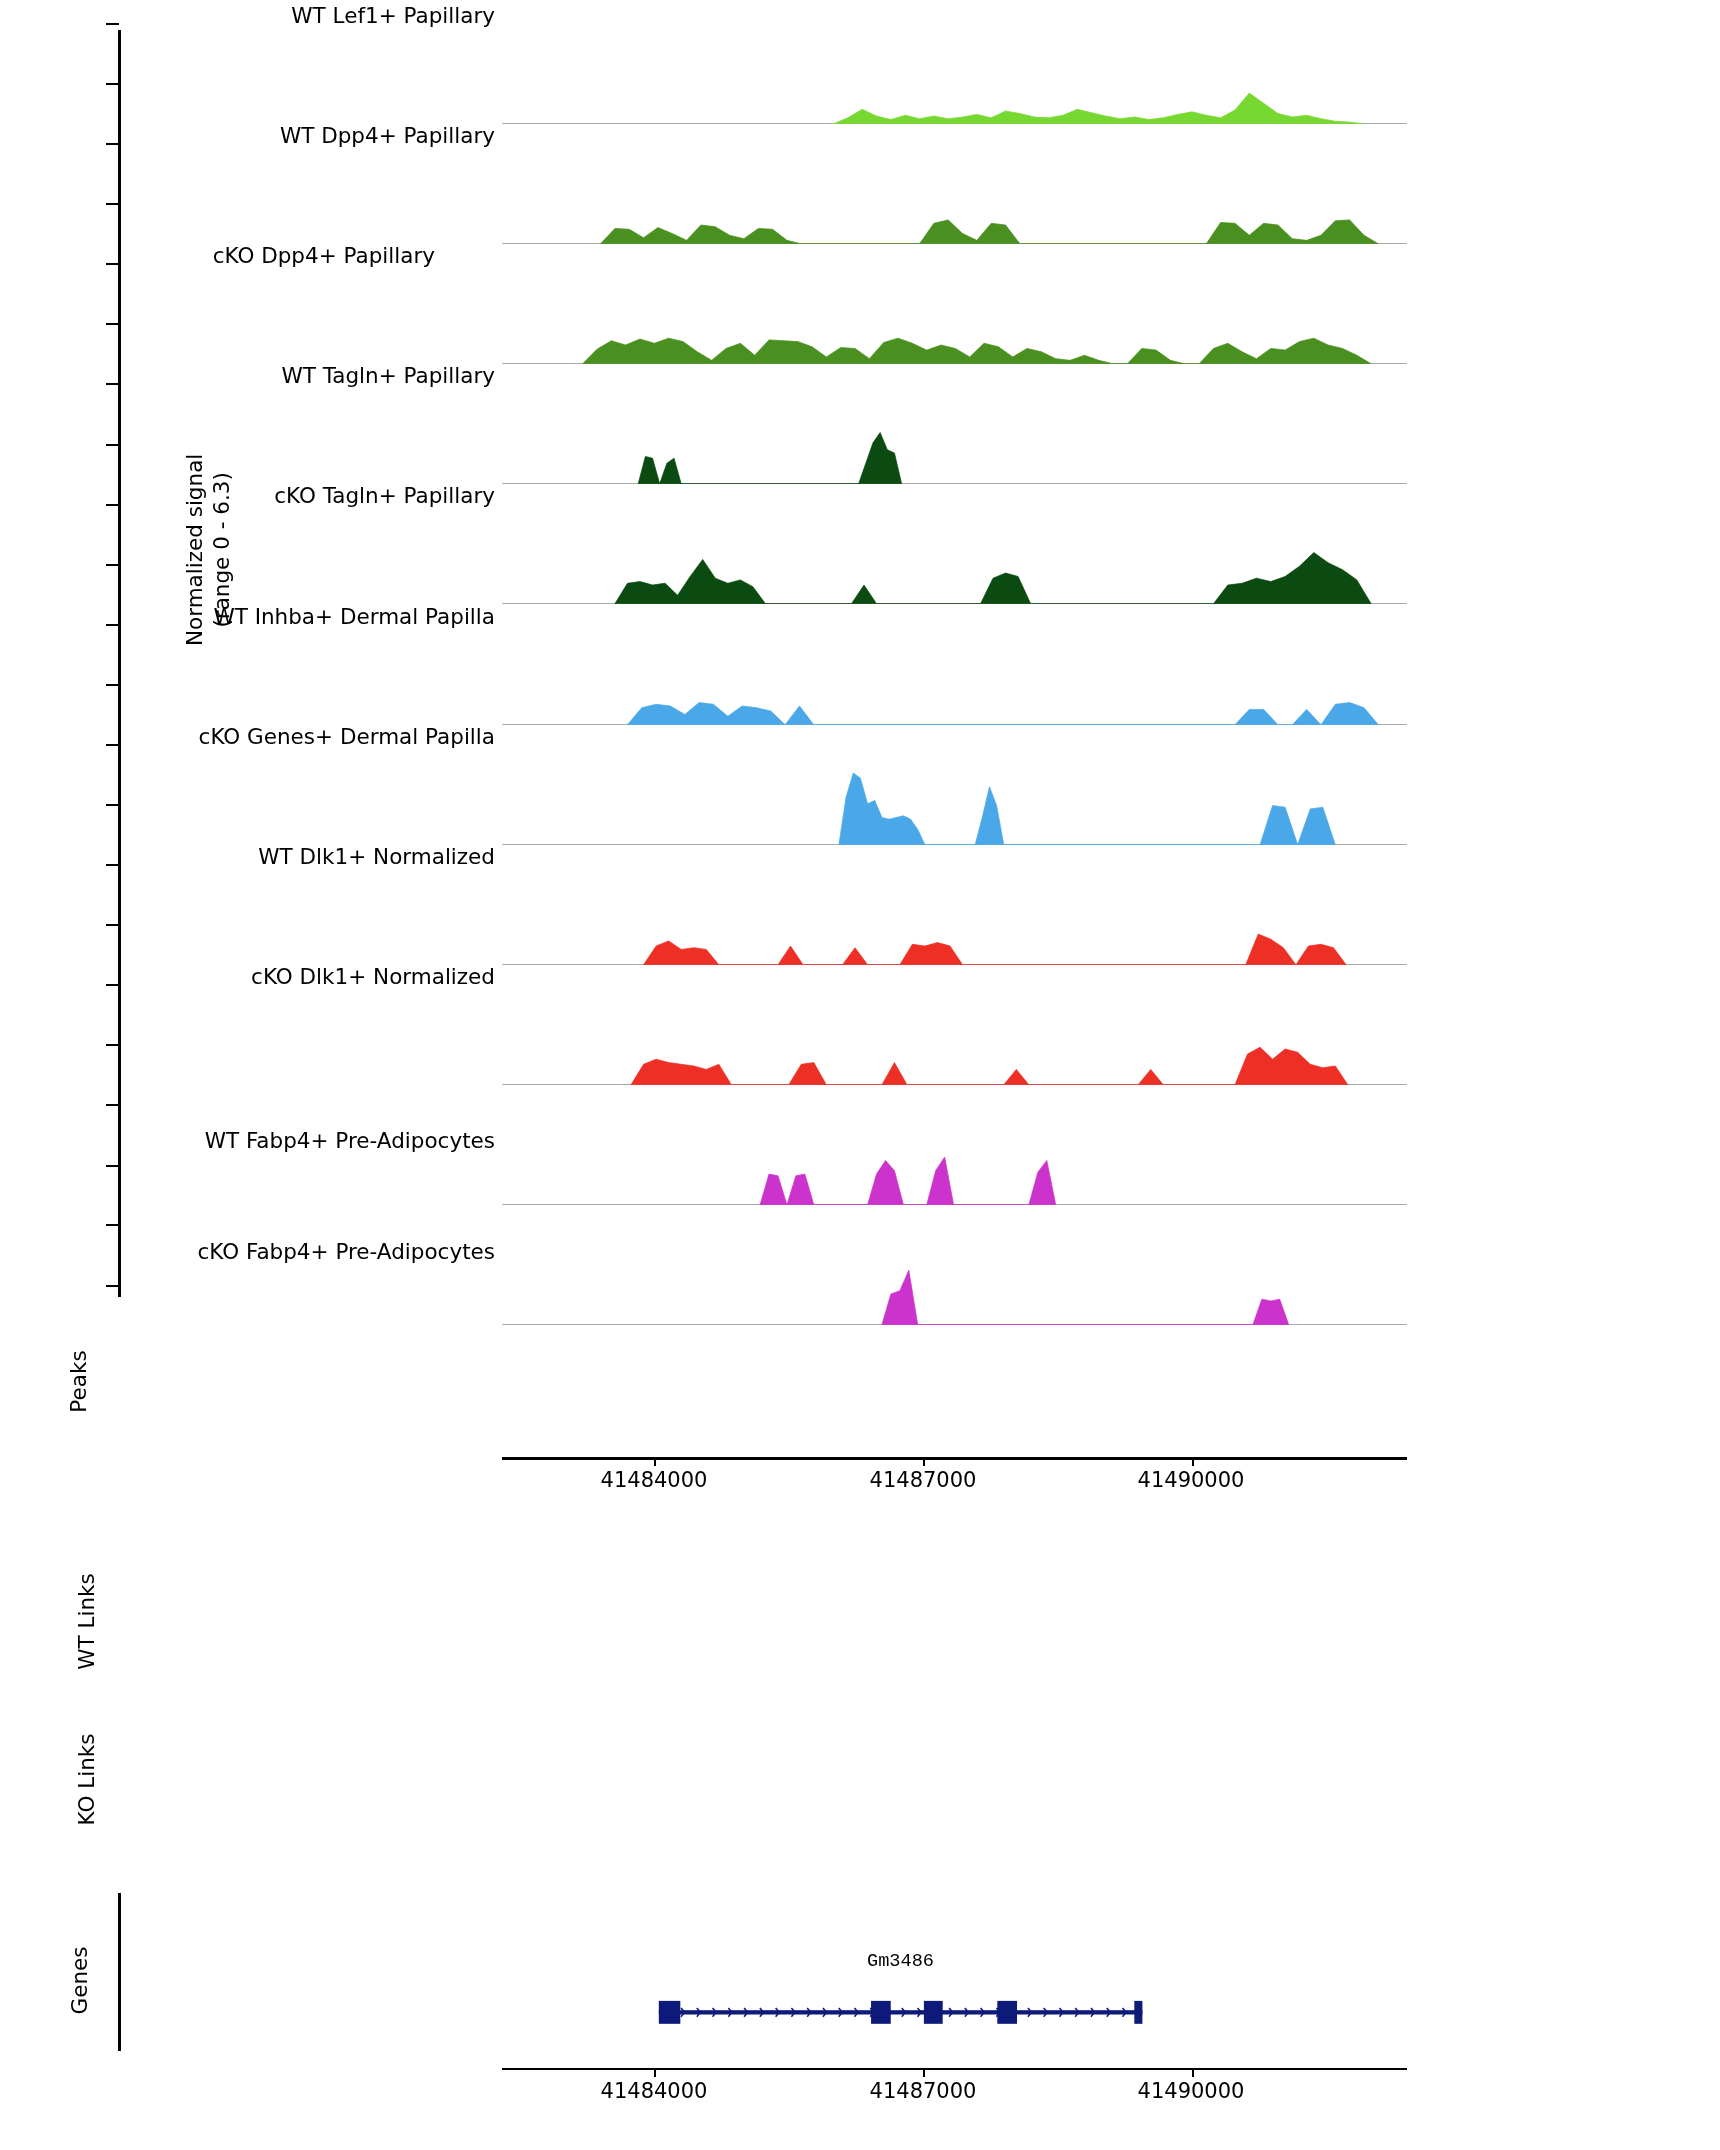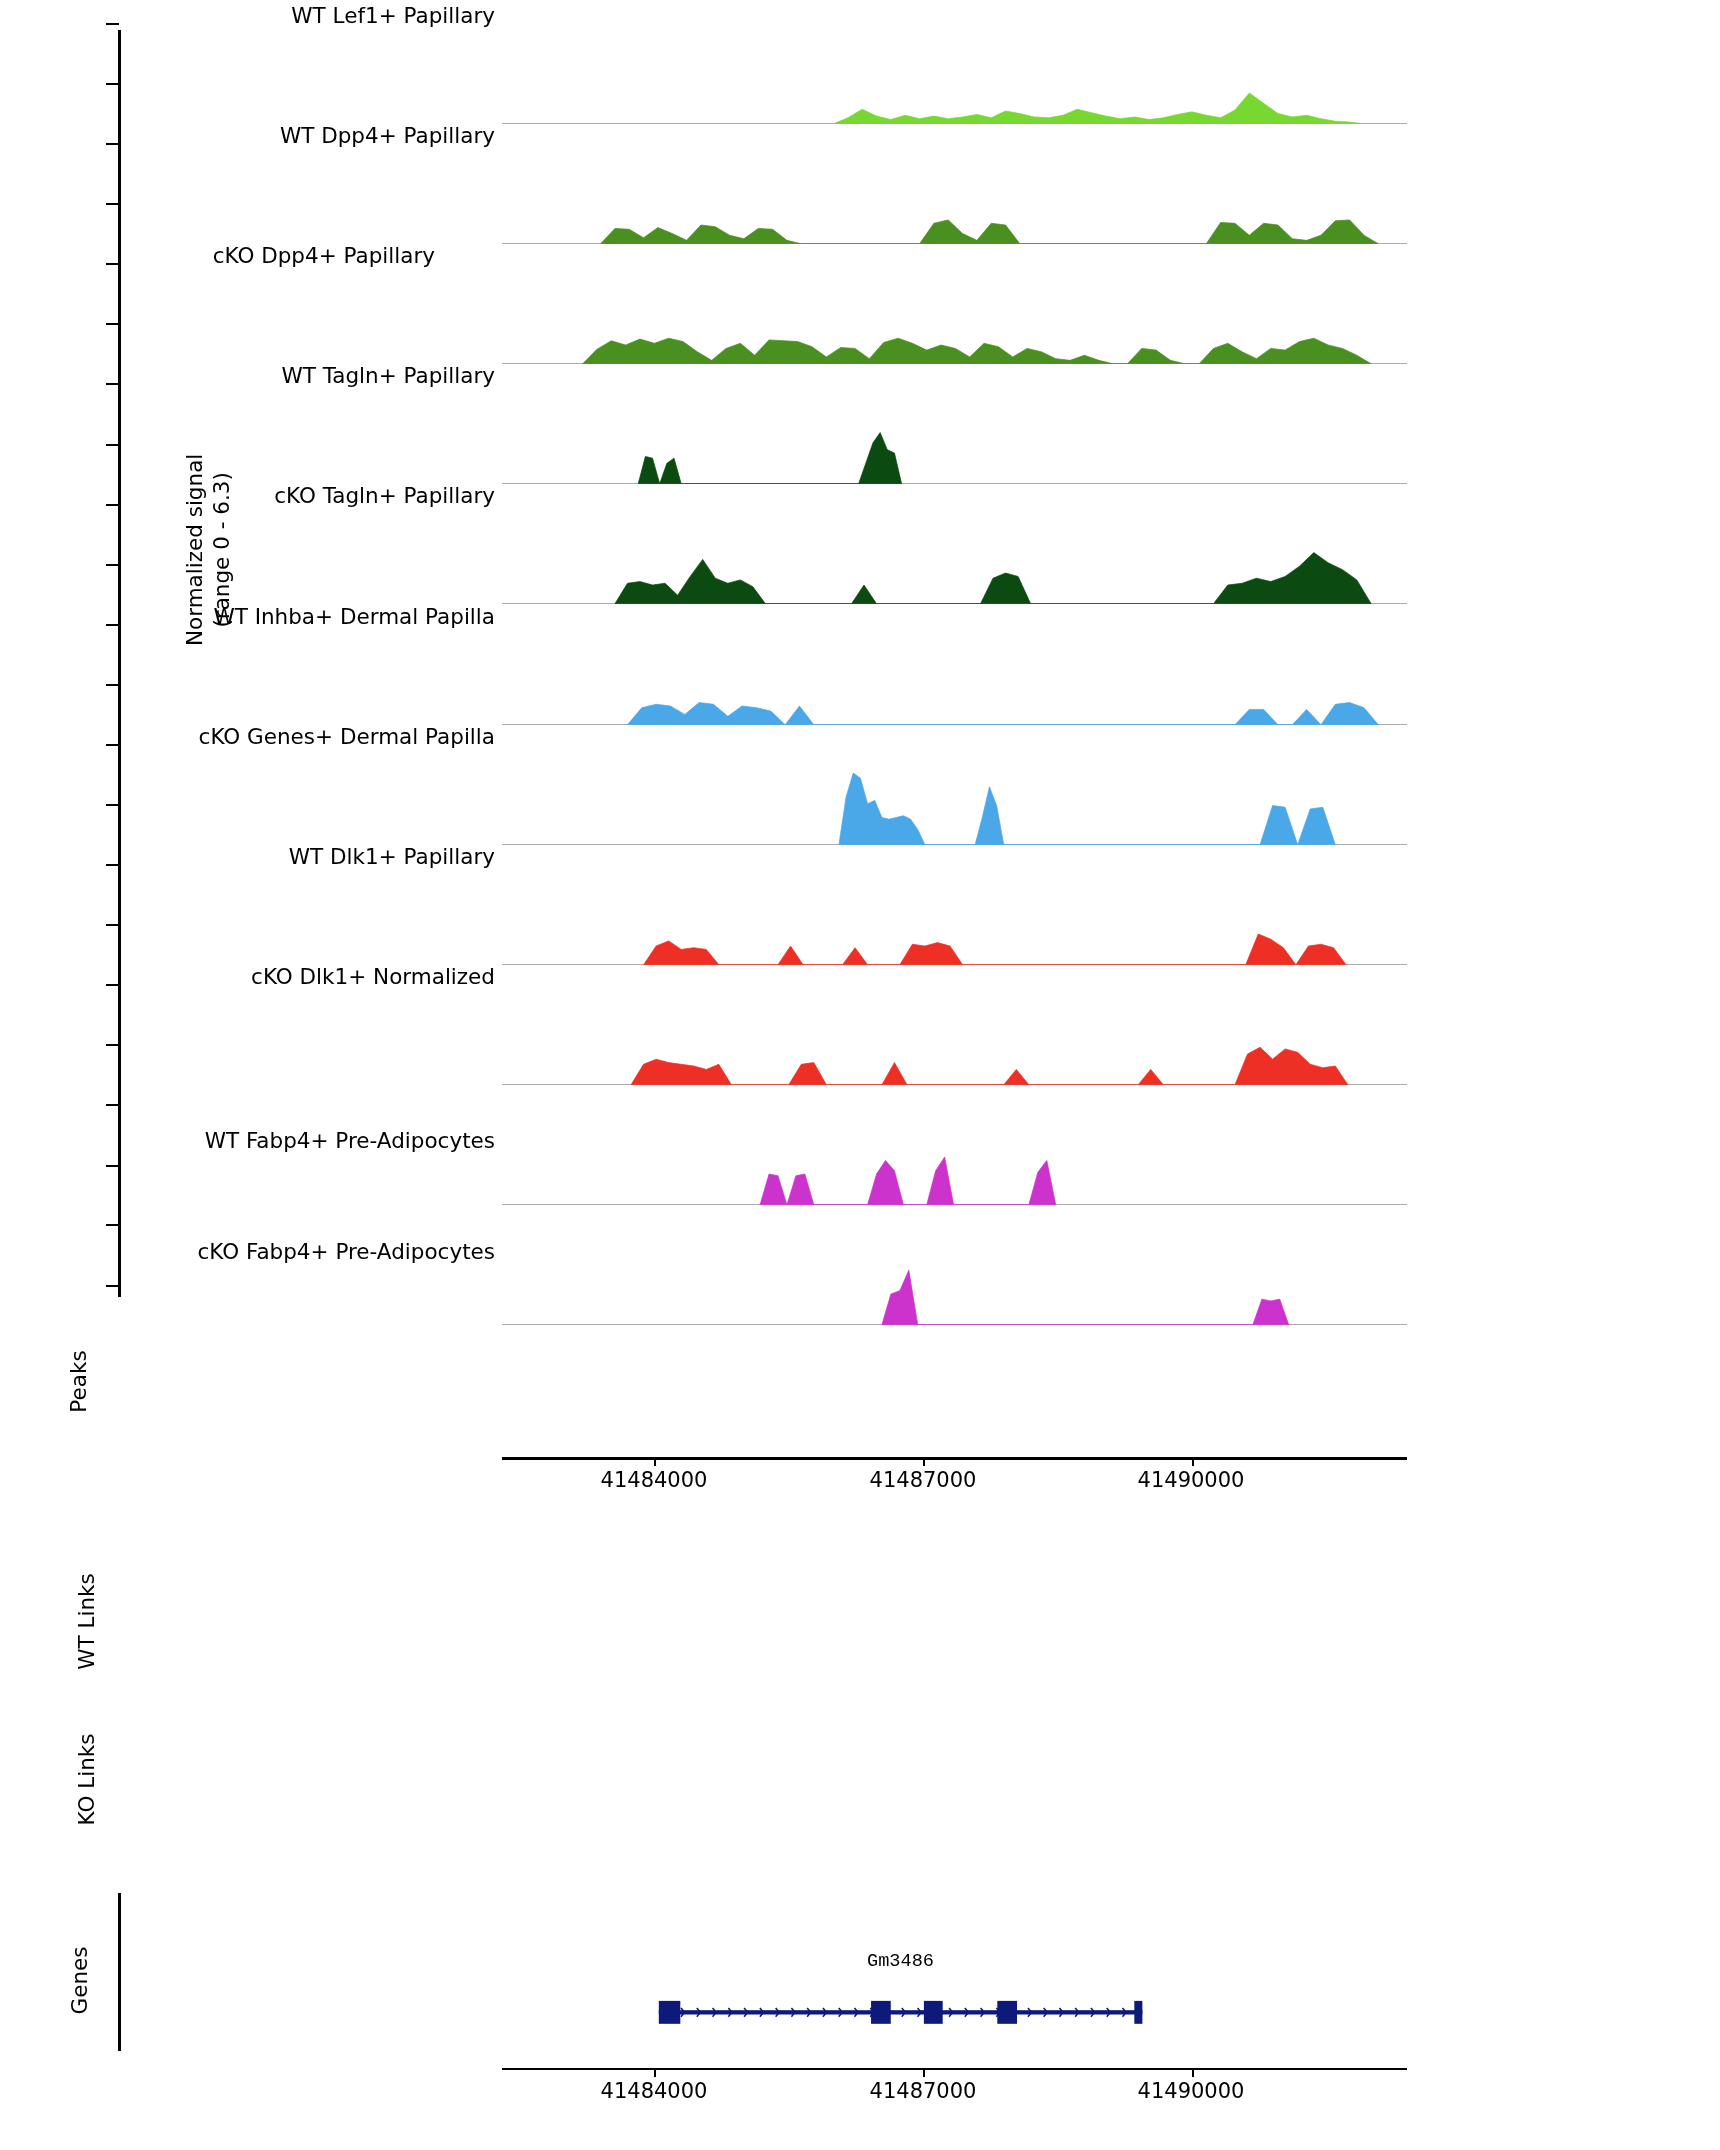--- a/index.html
+++ b/index.html
@@ -294,21 +294,21 @@
     <div class="tickmark" style="top: 444px;"></div>
     <div class="track-label" style="right: 1226px; top: 483px;">cKO Tagln+ Papillary</div>
     <div class="tickmark" style="top: 504px;"></div>
     <div class="tickmark" style="top: 564px;"></div>
     <div class="track-label" style="right: 1226px; top: 604px;">WT Inhba+ Dermal Papilla</div>
     <div class="tickmark" style="top: 624px;"></div>
     <div class="tickmark" style="top: 684px;"></div>
     <div class="track-label" style="right: 1226px; top: 724px;">cKO Genes+ Dermal Papilla</div>
     <div class="tickmark" style="top: 744px;"></div>
     <div class="tickmark" style="top: 804px;"></div>
-    <div class="track-label" style="right: 1226px; top: 844px;">WT Dlk1+ Papillary</div>
+    <div class="track-label" style="right: 1226px; top: 844px;">WT Dlk1+ Normalized</div>
     <div class="tickmark" style="top: 864px;"></div>
     <div class="tickmark" style="top: 924px;"></div>
     <div class="track-label" style="right: 1226px; top: 964px;">cKO Dlk1+ Normalized</div>
     <div class="tickmark" style="top: 984px;"></div>
     <div class="tickmark" style="top: 1044px;"></div>
     <div class="track-label" style="right: 1226px; top: 1084px; margin-top: 44px;">WT Fabp4+ Pre-Adipocytes</div>
     <div class="tickmark" style="top: 1104px;"></div>
     <div class="tickmark" style="top: 1165px;"></div>
     <div class="track-label" style="right: 1226px; top: 1204px; margin-top: 35px;">cKO Fabp4+ Pre-Adipocytes</div>
     <div class="tickmark" style="top: 1224px;"></div>

